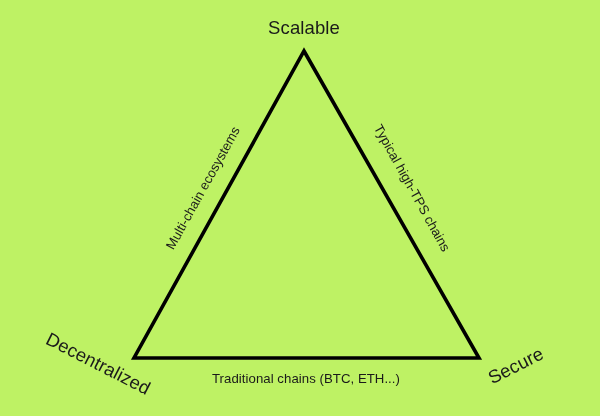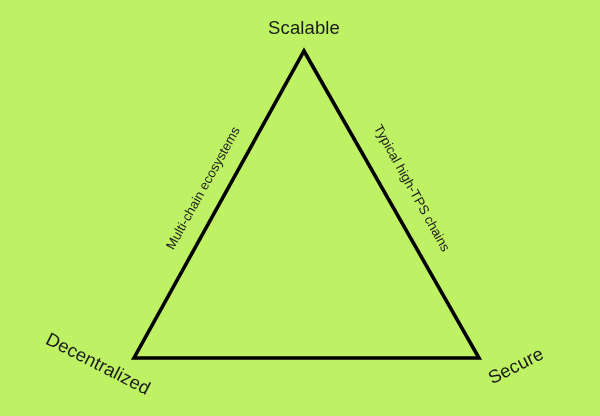--- a/index.html
+++ b/index.html
@@ -93,14 +93,15 @@
   <div class="label vertex-label lbl-scalable">Scalable</div>
 
   <div class="label vertex-label lbl-decentralized">Decentralized</div>
 
   <div class="label vertex-label lbl-secure">Secure</div>
 
   <div class="label edge-label lbl-multichain">Multi-chain ecosystems</div>
 
   <div class="label edge-label lbl-typical">Typical high-TPS chains</div>
 
+  <div class="label edge-label lbl-traditional">Traditional chains (BTC, ETH...)</div>
 
 </div>
 
 </body></html>

